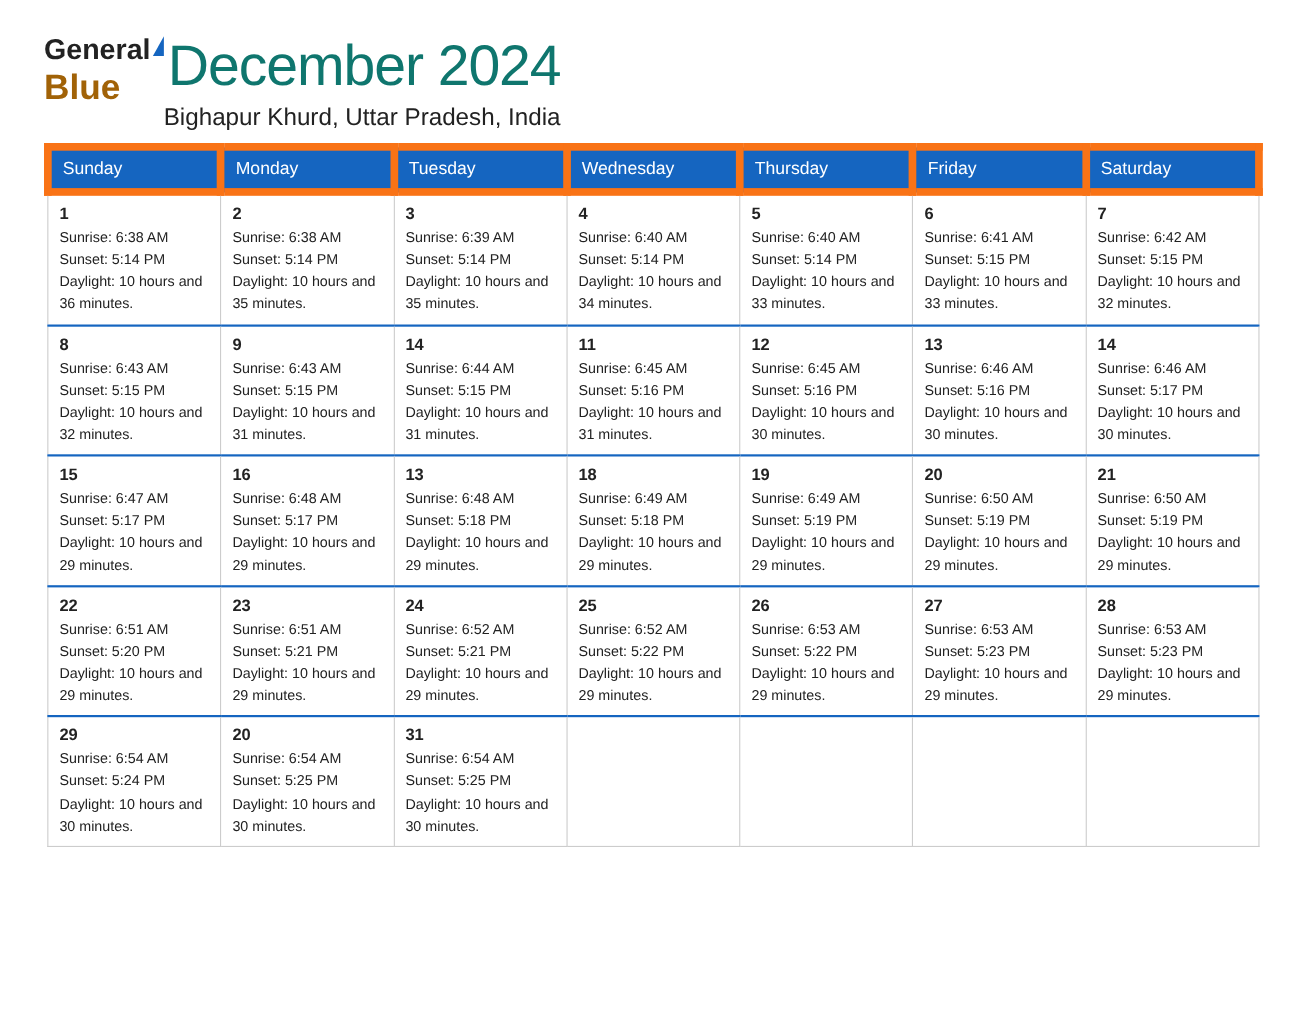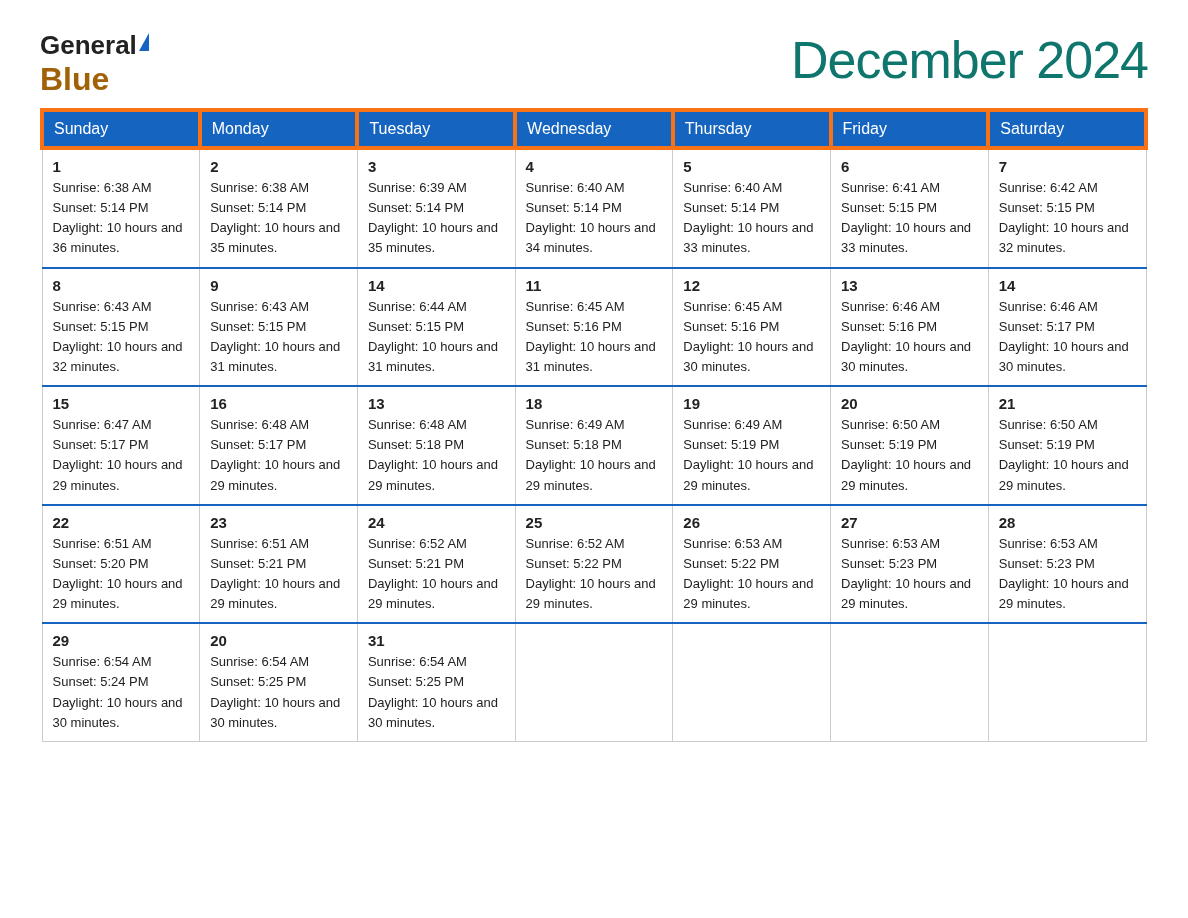--- a/index.html
+++ b/index.html
@@ -4,21 +4,20 @@
   <style>
     * { box-sizing: border-box; margin: 0; padding: 0; }
     body {
       font-family: Arial, Helvetica, sans-serif;
       background: #fff;
       padding: 30px 40px;
       color: #222;
     }
     .header-row {
       display: flex;
-      justify-content: space-between;
       align-items: flex-start;
       margin-bottom: 10px;
     }
     .logo {
       display: flex;
       flex-direction: column;
       align-items: flex-start;
     }
     .logo-text-general {
       font-size: 26px;
@@ -65,21 +64,21 @@
       border-collapse: collapse;
       margin-top: 10px;
     }
     .calendar th {
       background-color: #1565c0;
       color: #fff;
       font-size: 16px;
       font-weight: normal;
       padding: 8px 10px;
       text-align: left;
-      border: 4px solid #f97316;
+      border: 7px solid #f97316;
     }
     .calendar td {
       vertical-align: top;
       padding: 8px 10px;
       border: 1px solid #ccc;
       font-size: 13px;
       width: 14.28%;
       min-height: 90px;
     }
     .calendar tr.week-row td {
@@ -109,20 +108,21 @@
     <div class="logo-line1">
       <span class="logo-text-general">General</span>
       <span class="logo-triangle"></span>
     </div>
     <div>
       <span class="logo-text-blue">Blue</span>
     </div>
   </div>
   <div class="title-block">
     <div class="month-title">December 2024</div>
+    <div class="location-title">Bighapur Khurd, Uttar Pradesh, India</div>
   </div>
 </div>
 
 <table class="calendar">
   <thead>
     <tr>
     <th>Sunday</th>
         <th>Monday</th>
         <th>Tuesday</th>
         <th>Wednesday</th>

